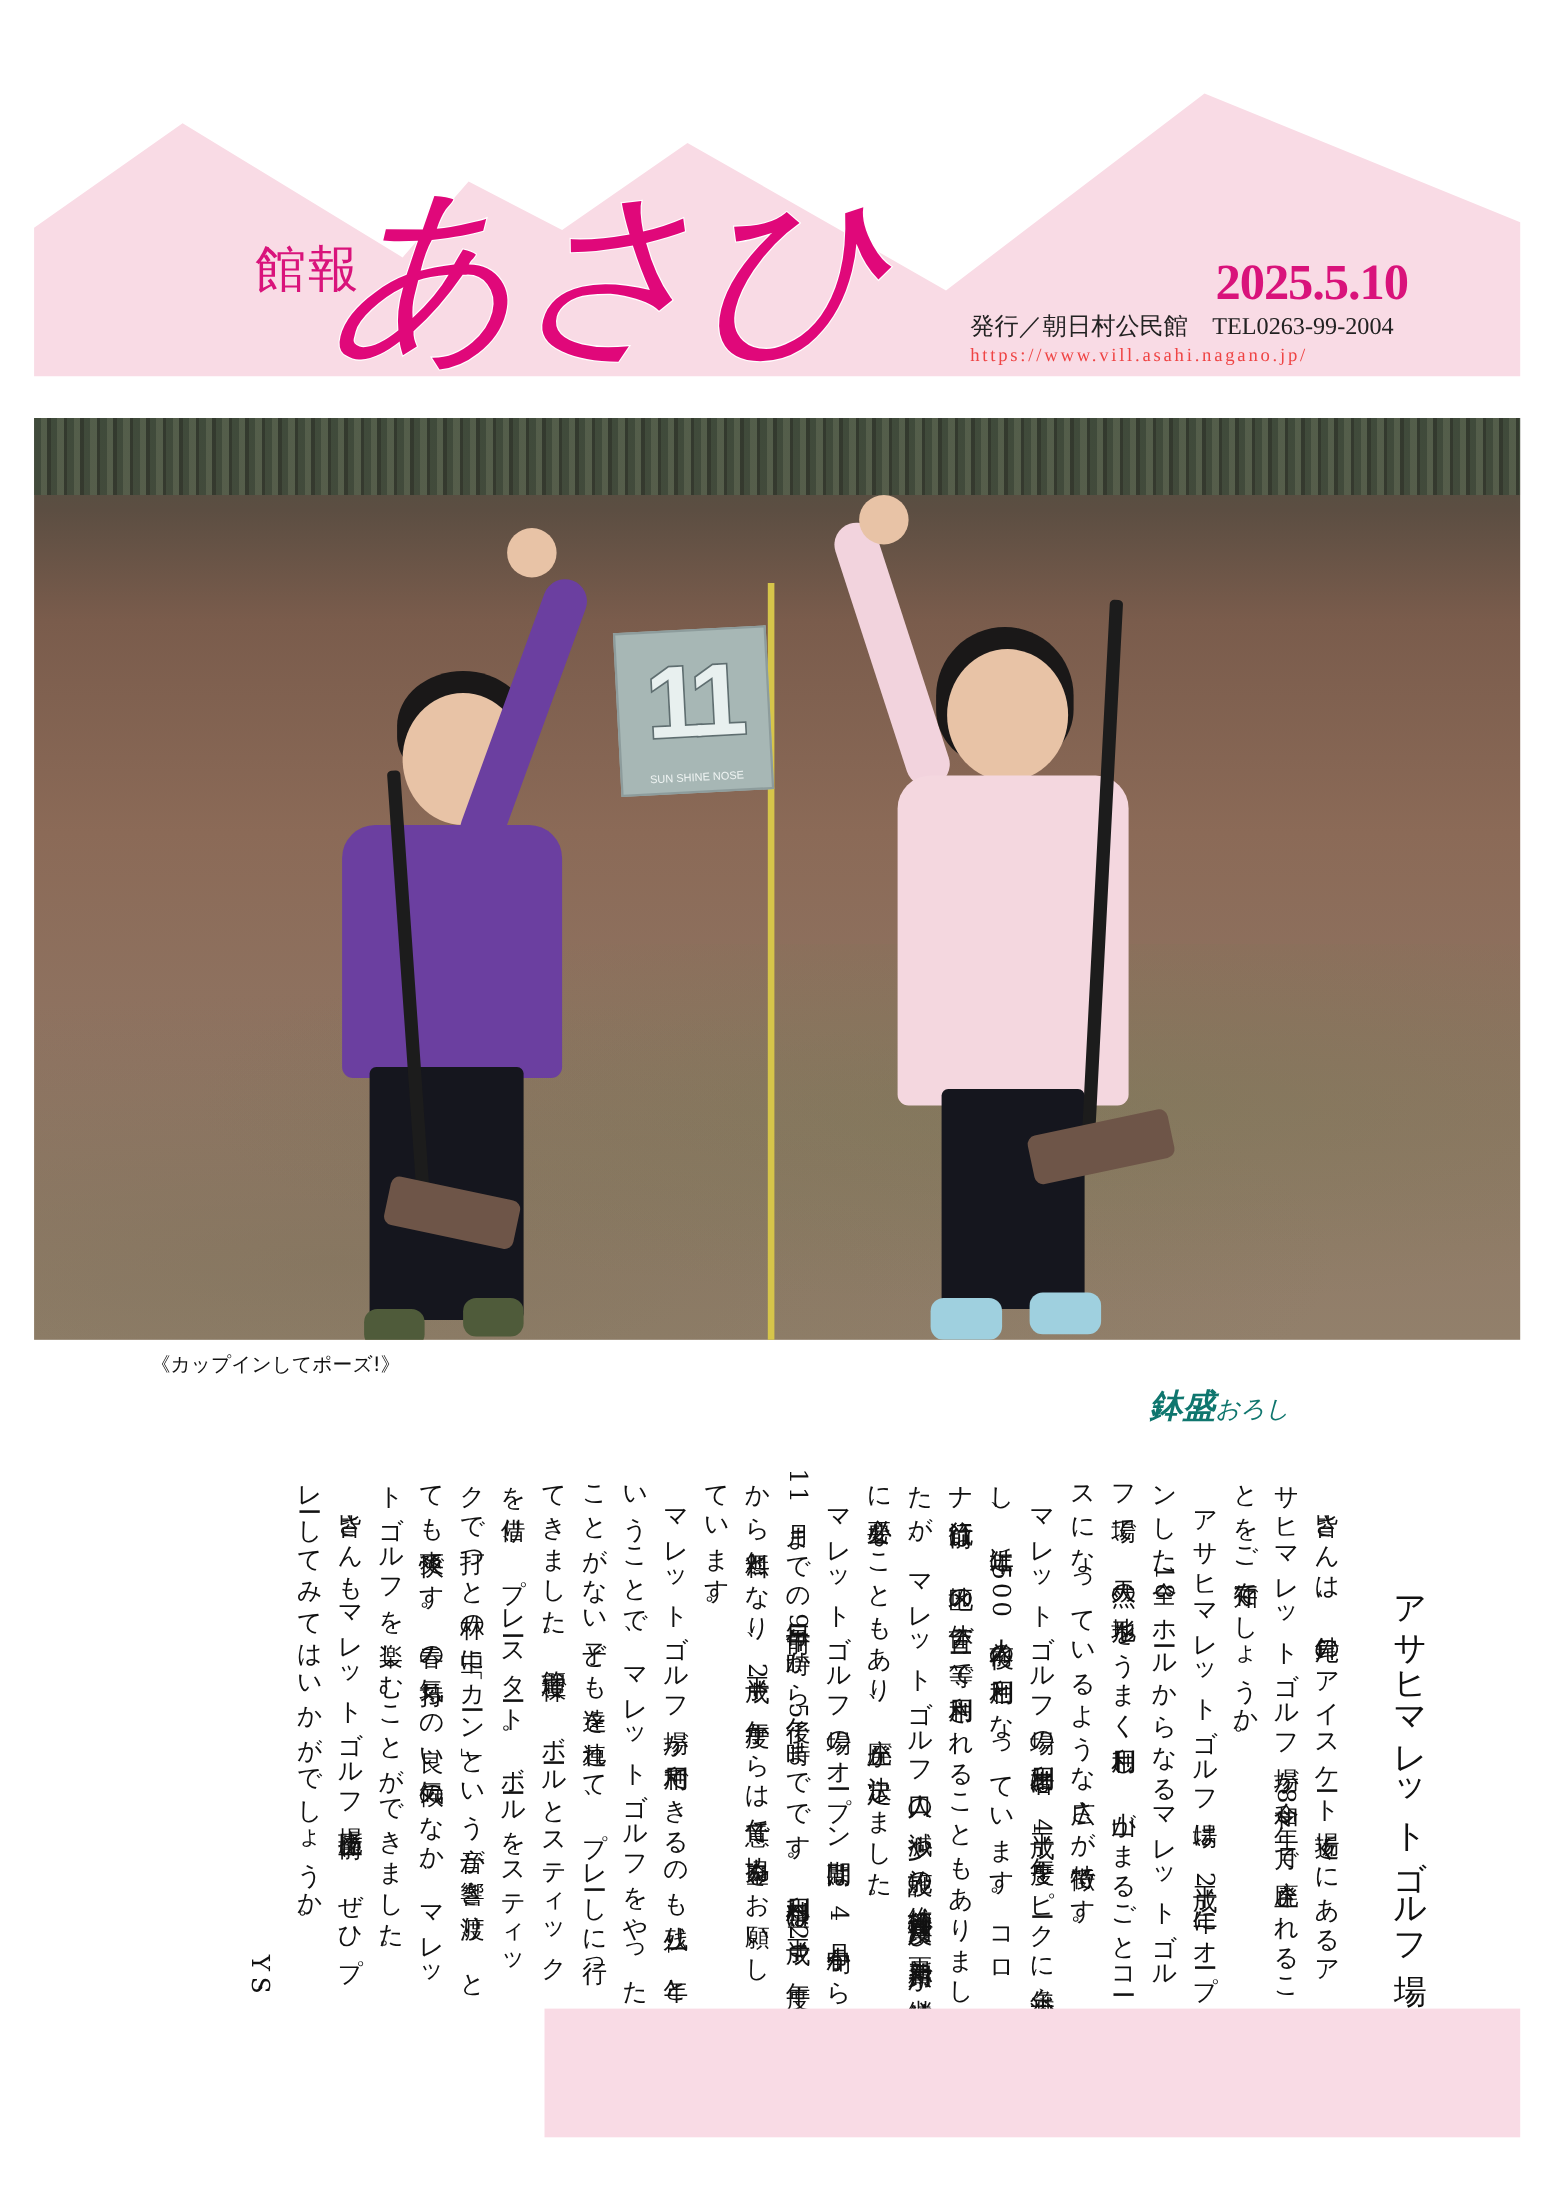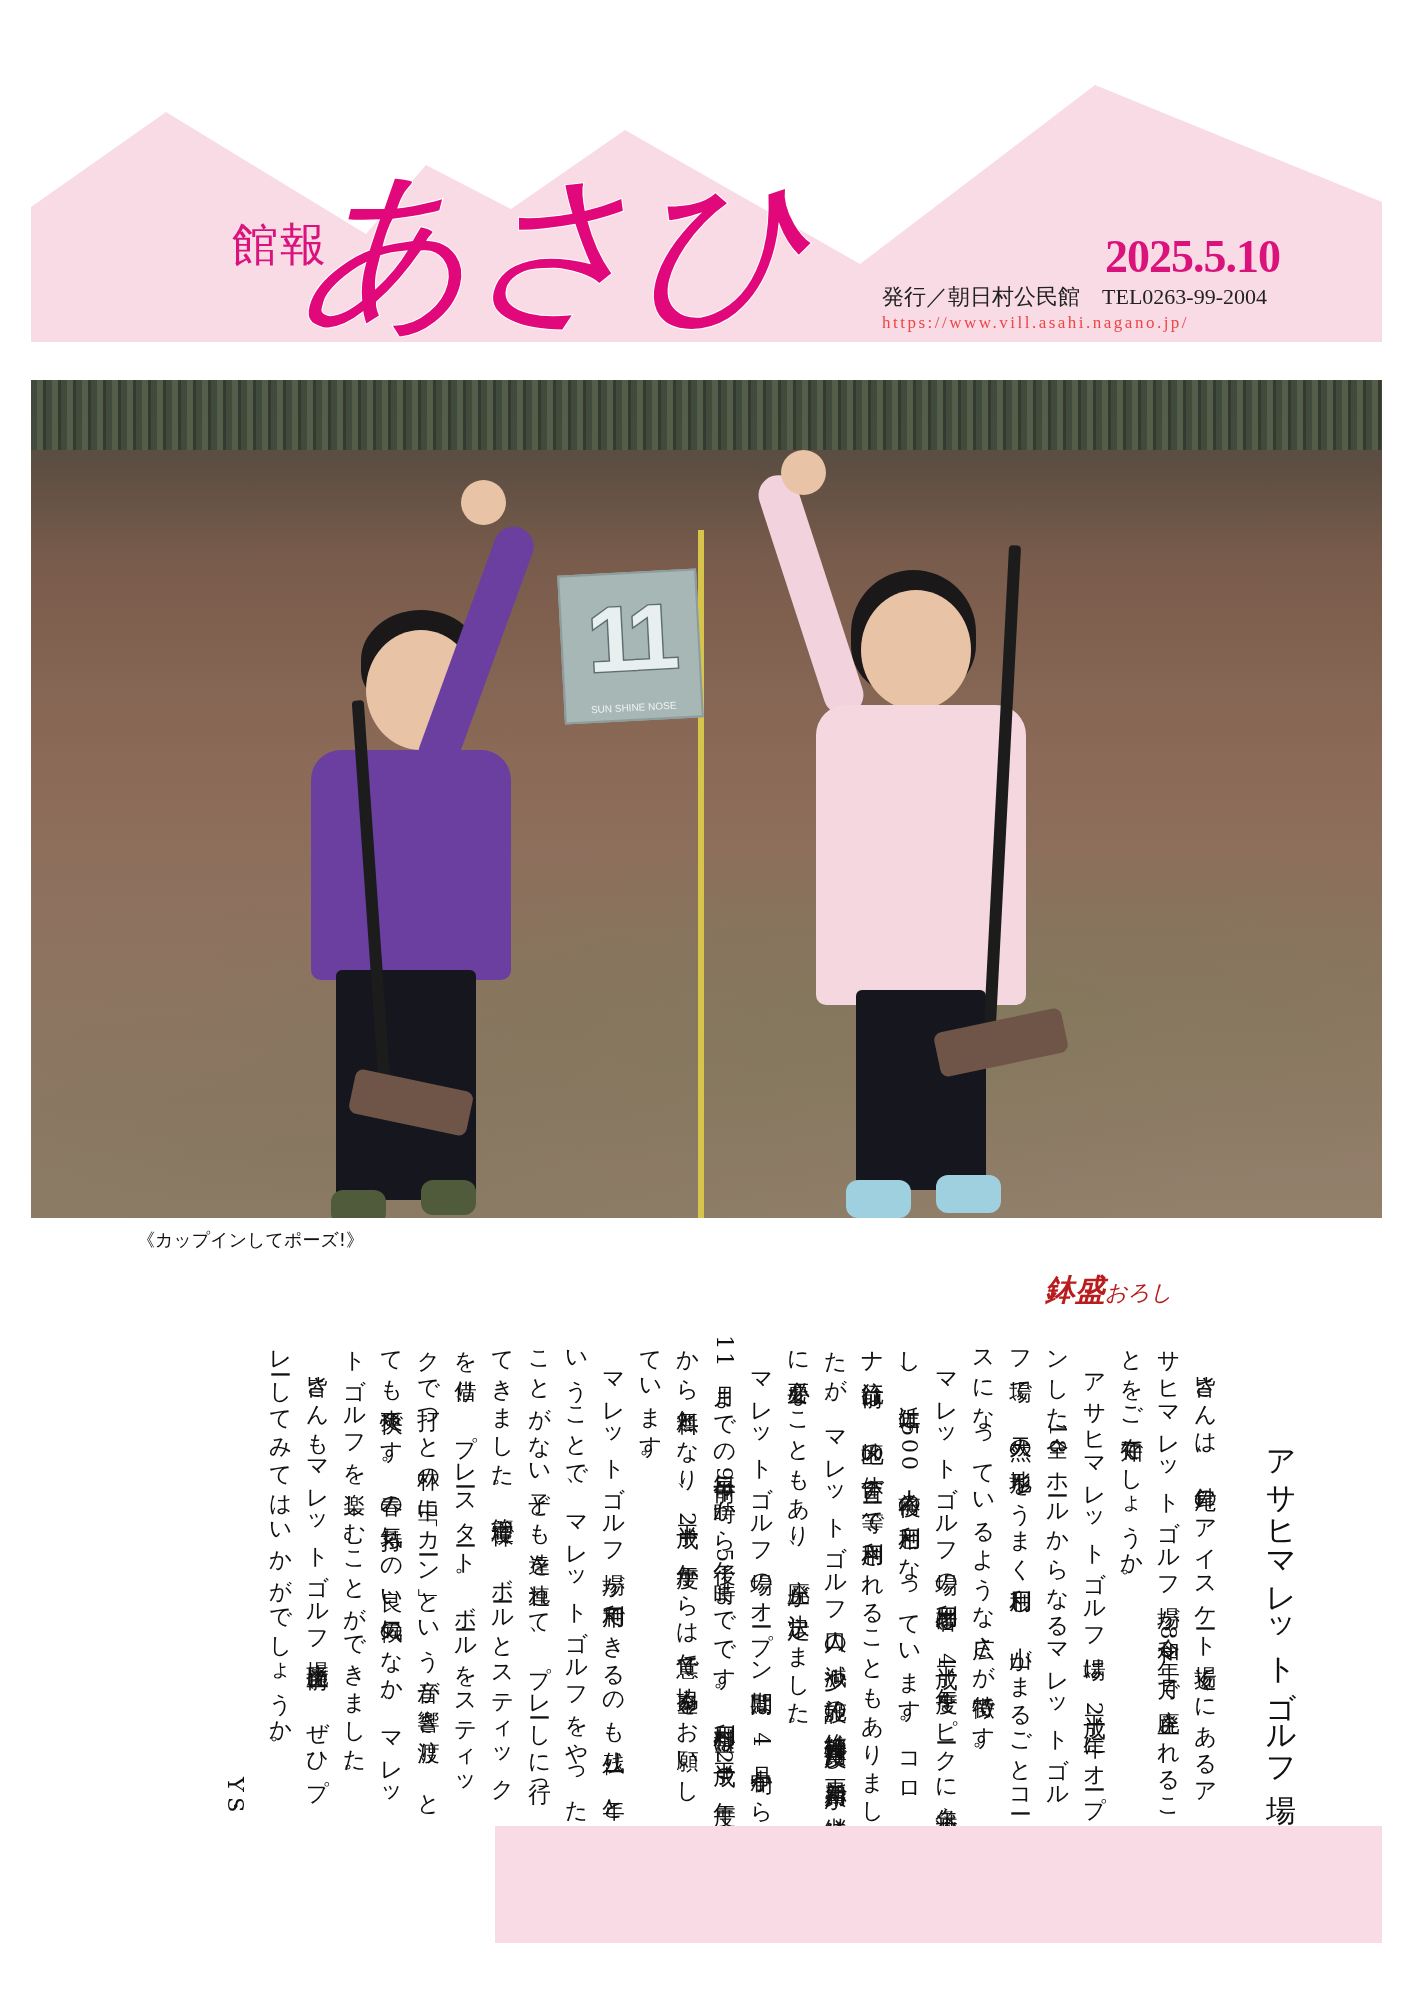--- a/index.html
+++ b/index.html
@@ -41,22 +41,22 @@
   .flagpole { position: absolute; left: 667px; top: 150px; width: 6px; height: 720px; background: #d6c54a; }
   .flag { position: absolute; left: 530px; top: 192px; width: 135px; height: 145px; background: #a7b7b5;
           border: 2px solid #8d9c9c; transform: rotate(-3deg); }
   .flag .flag-num { position: absolute; left: 0; top: 12px; width: 100%; text-align: center;
           font-family: "Liberation Sans", sans-serif; font-weight: bold; font-size: 92px; color: #e8f0ef;
           -webkit-text-stroke: 3px #5f6e70; paint-order: stroke fill; letter-spacing: -6px; }
   .flag .flag-sub { position: absolute; left: 0; bottom: 6px; width: 100%; text-align: center;
           font-family: "Liberation Sans", sans-serif; font-size: 10px; color: #eef3f2; }
   .caption { position: absolute; left: 137px; top: 1228px; font-size: 18px; color: #111;
              font-family: "DejaVu Sans", sans-serif; }
-  .column-title { position: absolute; left: 1045px; top: 1258px; font-size: 30px; color: #b91c1c;
-                  font-family: "DejaVu Serif", serif; font-style: italic; font-weight: bold; margin-top: 12px; }
+  .column-title { position: absolute; left: 1045px; top: 1258px; font-size: 30px; color: #0f766e;
+                  font-family: "DejaVu Serif", serif; font-style: italic; font-weight: bold; }
   .column-title .small { font-size: 22px; font-weight: normal; }
   .article { position: absolute; left: 150px; top: 1335px; width: 1160px; height: 480px;
              writing-mode: vertical-rl; font-family: "DejaVu Serif", serif; }
   .article .headline { font-family: "DejaVu Sans", sans-serif; font-size: 30px; line-height: 58px;
              margin-left: 28px; padding-top: 95px; color: #111; }
   .article p { margin: 0; font-size: 22.5px; line-height: 37px; letter-spacing: 2.6px; color: #111;
                text-indent: 1em; }
   .article p.no-indent { text-indent: 0; }
   .article .sign { text-align: end; margin-right: 8px; }
   .bottom-box { position: absolute; left: 495px; top: 1826px; width: 887px; height: 117px; background: #f9dbe5; }

